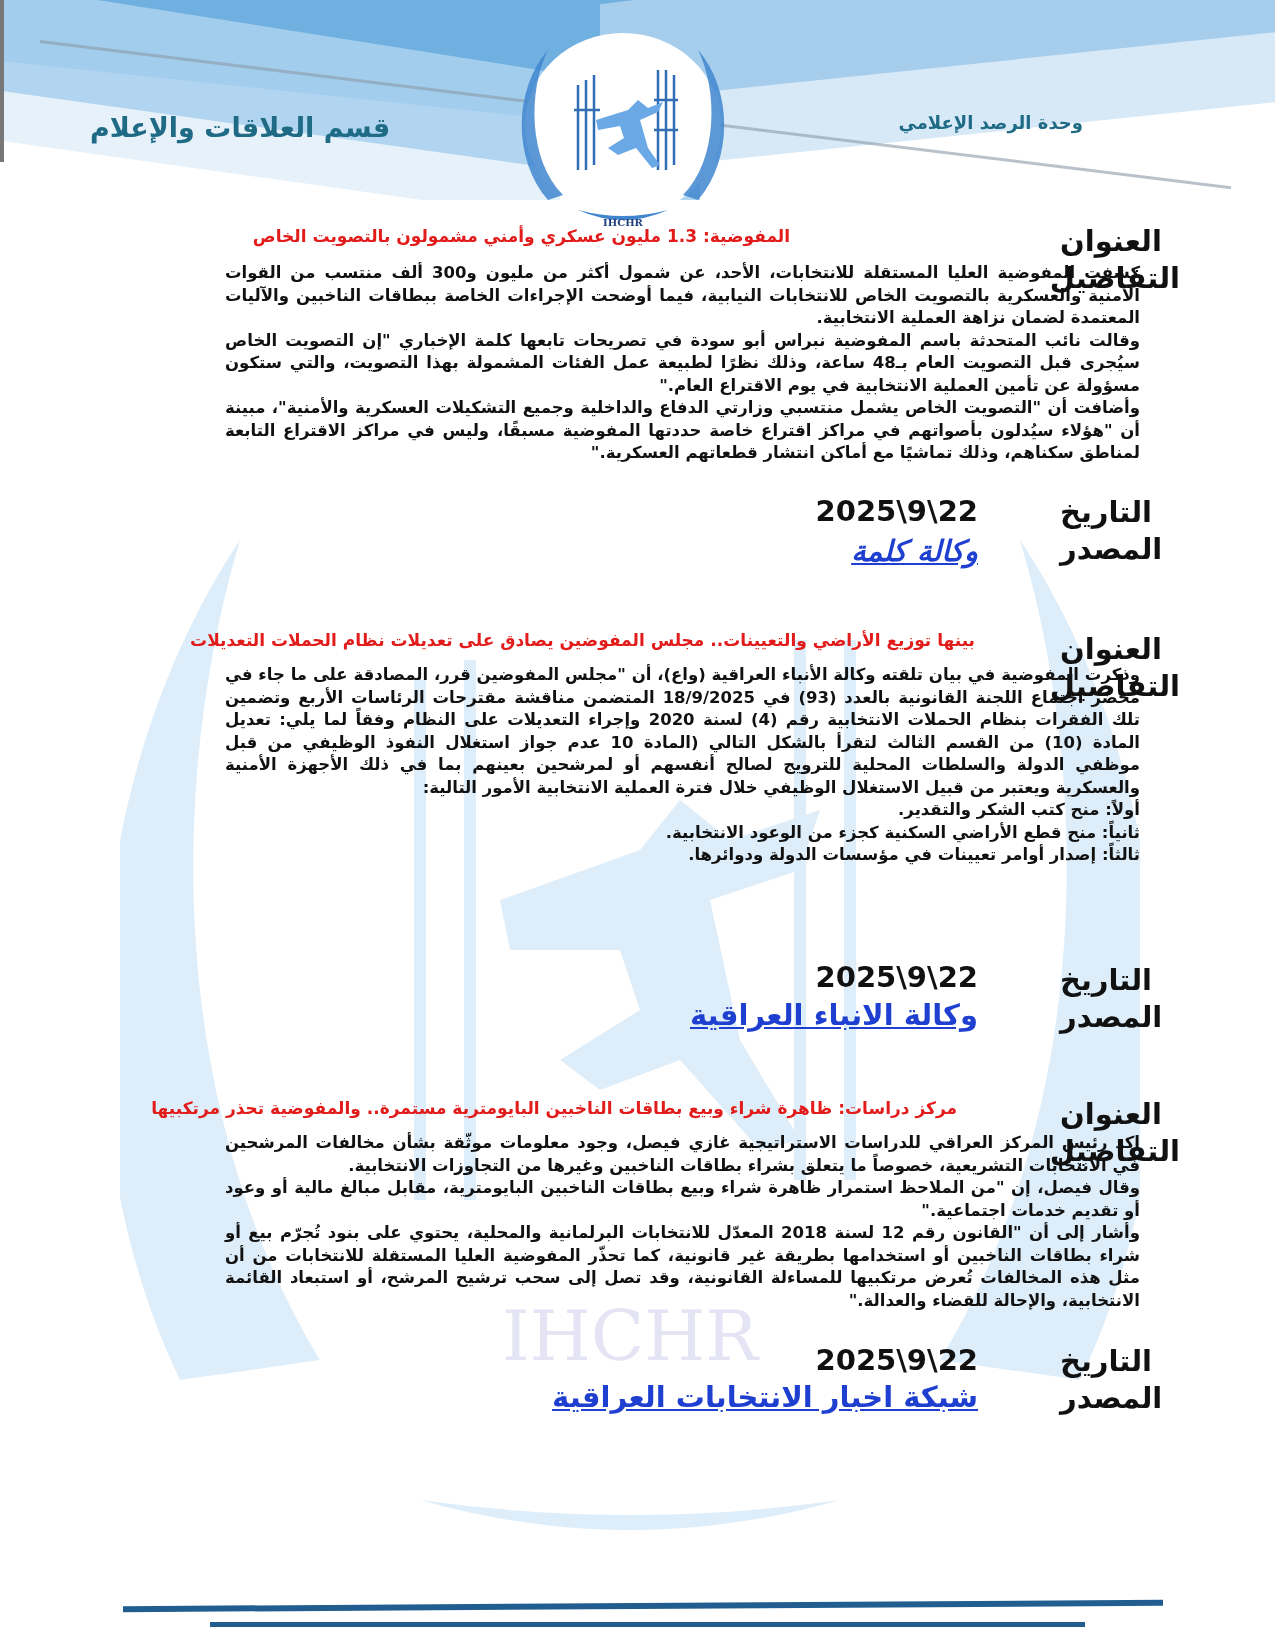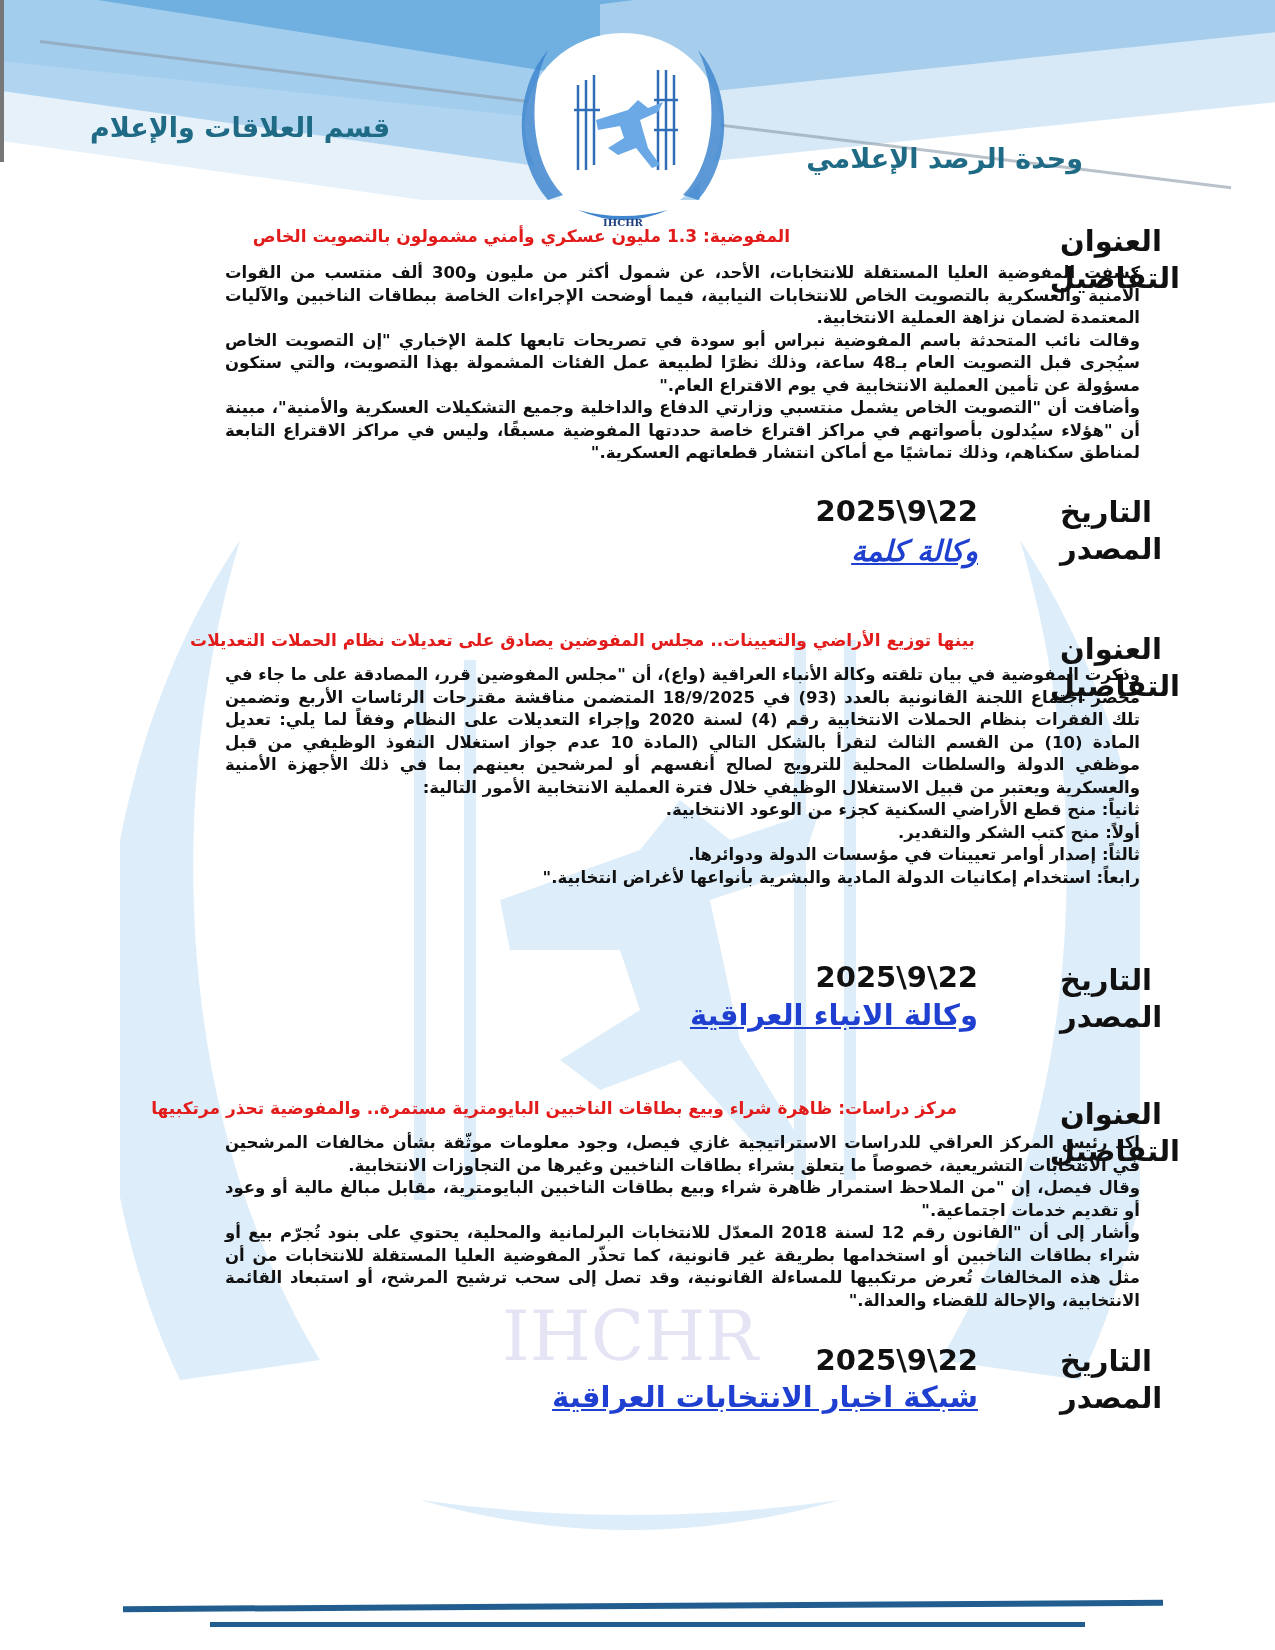--- a/index.html
+++ b/index.html
@@ -11,21 +11,21 @@
   }
   
   .banner { position: absolute; left: 0; top: 0; width: 1275px; height: 200px; overflow: hidden; }
   .banner .b1 { position: absolute; left: -40px; top: -30px; width: 820px; height: 130px; background: #6fb0e0; transform: skewY(6deg); }
   .banner .b2 { position: absolute; left: 0; top: 40px; width: 700px; height: 120px; background: #a9d0ee; transform: skewY(9deg); opacity: .9;}
   .banner .b3 { position: absolute; left: 600px; top: -40px; width: 720px; height: 150px; background: #a6cdec; transform: skewY(-7deg); }
   .banner .b4 { position: absolute; left: 700px; top: 60px; width: 620px; height: 70px; background: #d7e9f7; transform: skewY(-6deg); }
   .banner .b5 { position: absolute; left: 0; top: 130px; width: 560px; height: 50px; background: #e6f1fa; transform: skewY(8deg); }
   .banner .line { position: absolute; left: 40px; top: 40px; width: 1200px; height: 3px; background: #8a9aa8; transform: rotate(7deg); transform-origin: left; opacity: .6;}
   .banner .edge { position:absolute; left:0; top:0; width:4px; height:162px; background:#777;}
-  .hdr-right { position: absolute; right: 192px; top: 112px; font-size: 27px; font-weight: bold; color: #1f6b86; margin-top: 31px; }
+  .hdr-right { position: absolute; right: 192px; top: 112px; font-size: 18px; font-weight: bold; color: #1f6b86; }
   .hdr-left { position: absolute; left: 90px; top: 112px; font-size: 27px; font-weight: bold; color: #1f6b86; }
   .logo { position: absolute; left: 508px; top: 30px; width: 230px; height: 210px; }
 
   
   .wm { position: absolute; left: 120px; top: 480px; width: 1020px; height: 1080px; opacity: .18; }
   .labels { position: absolute; right: 0; width: 120px; text-align: left; }
   .lbl { font-size: 29px; font-weight: bold; color: #111; line-height: 37px; }
   .headline { position: absolute; font-size: 17px; font-weight: bold; color: #e21b1b; white-space: nowrap; }
   .body { position: absolute; right: 135px; width: 915px; font-size: 16.5px; font-weight: bold; color: #111; line-height: 22.5px; text-align: justify; }
   .body p { margin: 0; }
@@ -108,24 +108,23 @@
 </div>
 
 <div>
   <div class="headline" style="right:300px; top:630px;">بينها توزيع الأراضي والتعيينات.. مجلس المفوضين يصادق على تعديلات نظام الحملات التعديلات</div>
   <div class="labels" style="right:95px; top:631px;">
     <div class="lbl">العنوان</div>
     <div class="lbl">التفاصيل</div>
   </div>
   <div class="body" style="top:664px;">
     <p>وذكرت المفوضية في بيان تلقته وكالة الأنباء العراقية (واع)، أن "مجلس المفوضين قرر، المصادقة على ما جاء في محضر اجتماع اللجنة القانونية بالعدد (93) في 18/9/2025 المتضمن مناقشة مقترحات الرئاسات الأربع وتضمين تلك الفقرات بنظام الحملات الانتخابية رقم (4) لسنة 2020 وإجراء التعديلات على النظام وفقاً لما يلي: تعديل المادة (10) من القسم الثالث لتقرأ بالشكل التالي (المادة 10 عدم جواز استغلال النفوذ الوظيفي من قبل موظفي الدولة والسلطات المحلية للترويج لصالح أنفسهم أو لمرشحين بعينهم بما في ذلك الأجهزة الأمنية والعسكرية ويعتبر من قبيل الاستغلال الوظيفي خلال فترة العملية الانتخابية الأمور التالية:</p>
+    <p>أولاً: منح كتب الشكر والتقدير.</p>
     <p>ثانياً: منح قطع الأراضي السكنية كجزء من الوعود الانتخابية.</p>
-    <p>أولاً: منح كتب الشكر والتقدير.</p>
     <p>ثالثاً: إصدار أوامر تعيينات في مؤسسات الدولة ودوائرها.</p>
-    <p>رابعاً: استخدام إمكانيات الدولة المادية والبشرية بأنواعها لأغراض انتخابية."</p>
   </div>
   <div class="labels" style="right:95px; top:962px;">
     <div class="lbl">التاريخ</div>
     <div class="lbl">المصدر</div>
   </div>
   <div class="date" style="right:297px; top:960px;">2025\9\22</div>
   <div class="src" style="right:297px; top:998px;">وكالة الانباء العراقية</div>
 </div>
 
 <div>

